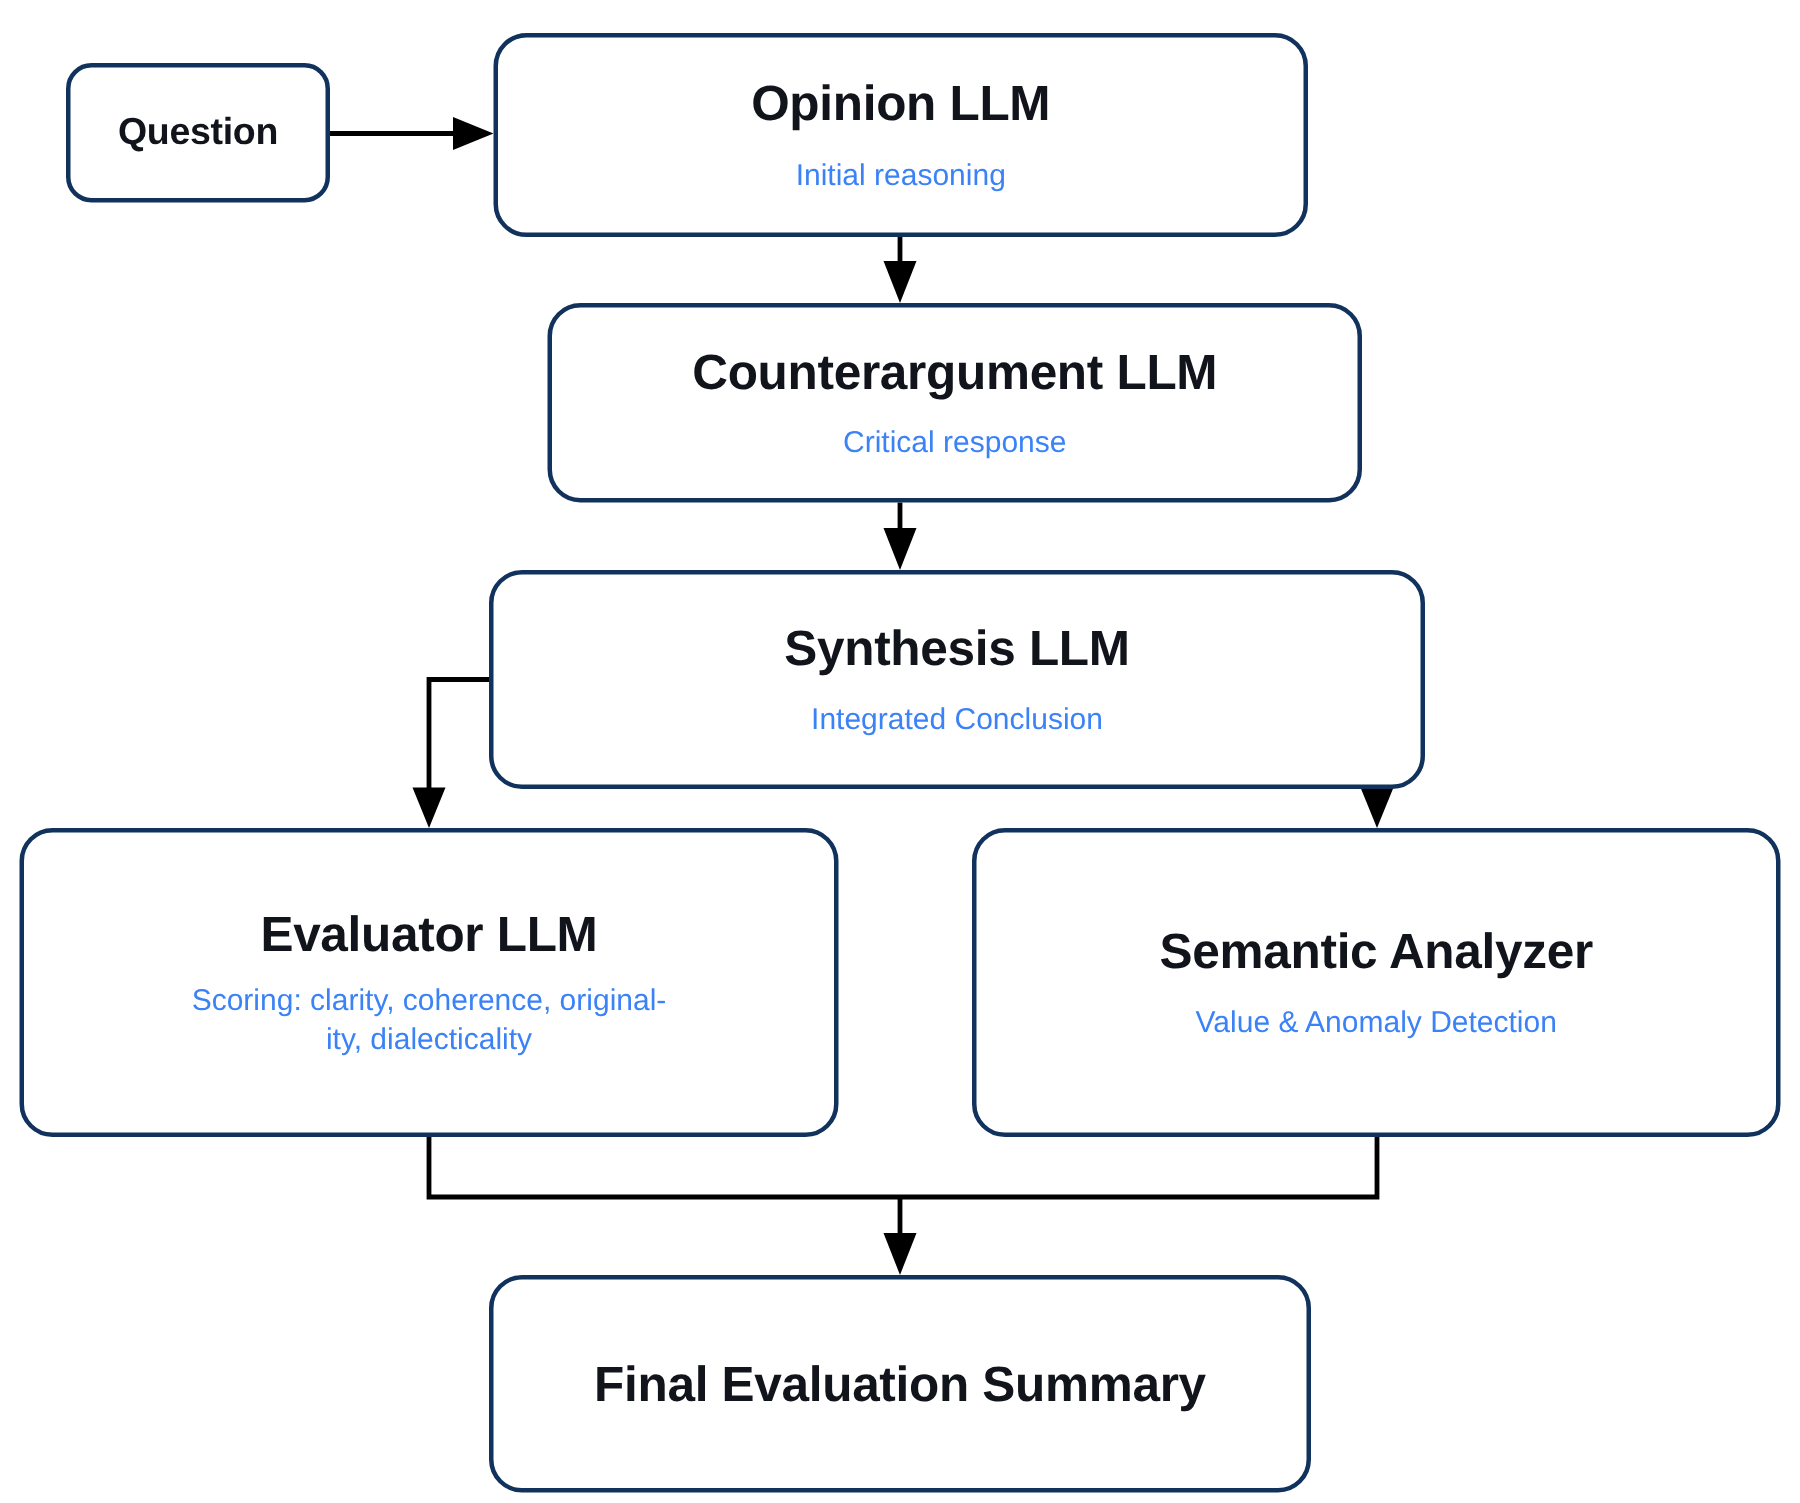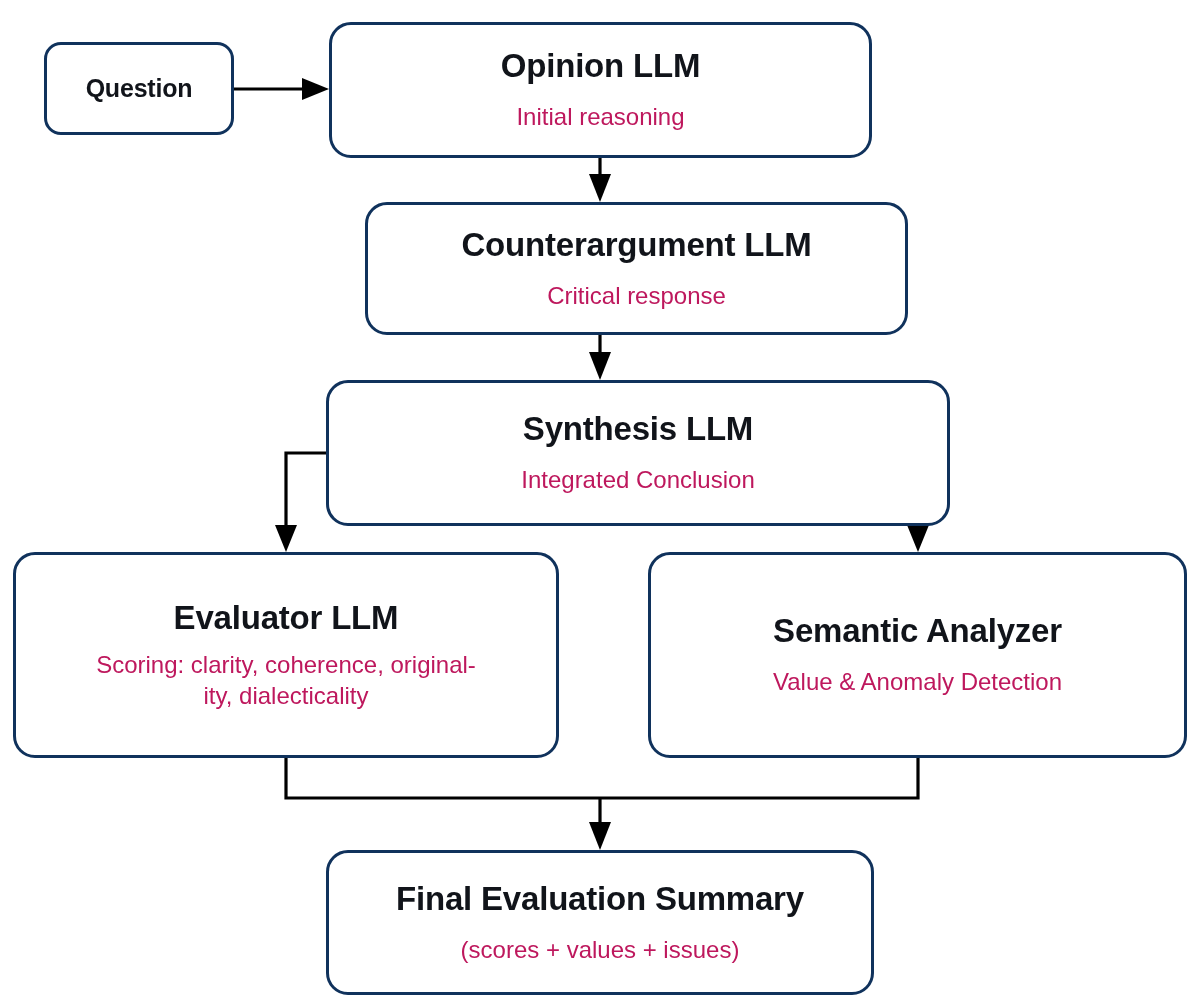--- a/index.html
+++ b/index.html
@@ -43,32 +43,32 @@
   }
   .node .title {
     font-weight: bold;
     font-size: 33px;
     line-height: 1.15;
     letter-spacing: -0.2px;
     color: #11141a;
   }
   .node .subtitle {
     font-weight: normal;
-    font-size: 24px;
+    font-size: 20px;
     line-height: 1.3;
-    color: #be185d;
+    color: #3b82f6;
     margin-top: 16px;
     padding: 0 12px;
   }
   .node.single .title {
     margin: 0;
   }
   
   #node-question {
-    left: 44px;  top: 42px;  width: 190px;  height: 93px;
+    left: 44px;  top: 42px;  width: 176px;  height: 93px;
     border-radius: 17px;
   }
   #node-question .title { font-size: 25px; }
   #node-opinion {
     left: 329px; top: 22px;  width: 543px; height: 136px;
   }
   #node-counterargument {
     left: 329px; top: 202px; width: 543px; height: 133px; margin-left: 36px;
   }
   #node-synthesis {
@@ -164,16 +164,15 @@
     </span>
   </div>
 
   <div class="node" id="node-semantic">
     <span class="title">Semantic Analyzer</span>
     <span class="subtitle">Value &amp; Anomaly Detection</span>
   </div>
 
   <div class="node" id="node-final">
     <span class="title">Final Evaluation Summary</span>
-    <span class="subtitle">(scores + values + issues)</span>
   </div>
 
 </div>
 
 </body></html>

